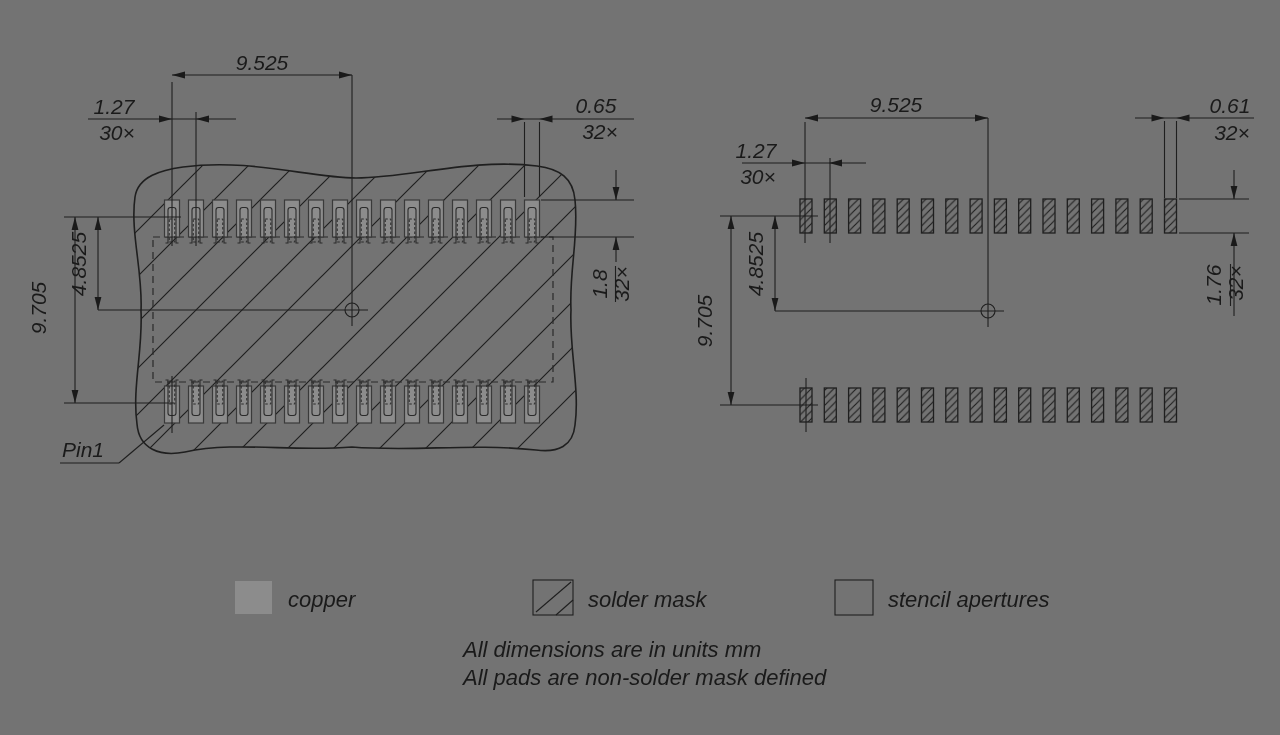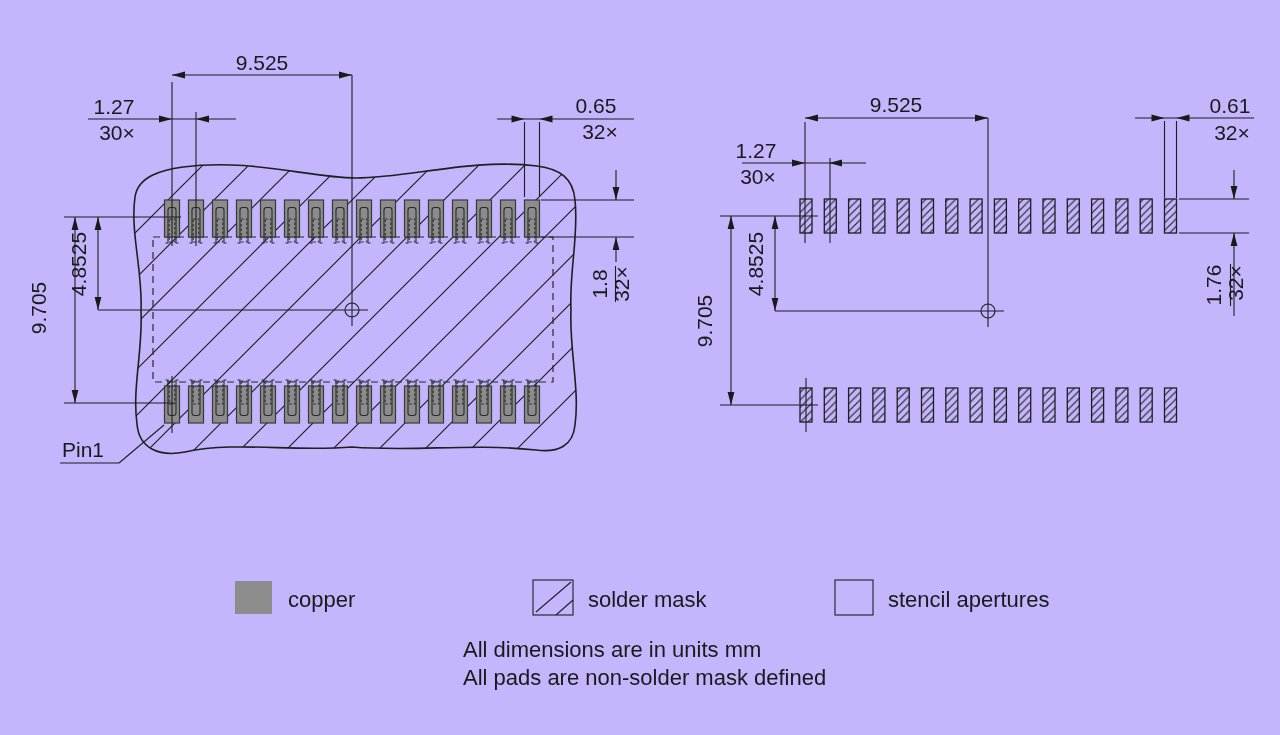--- a/index.html
+++ b/index.html
@@ -1,16 +1,16 @@
 <!DOCTYPE html>
 <html><head>
 <meta charset="utf-8">
 <style>
   html,body{margin:0;padding:0;background:#ffffff;}
-  .stage{width:1280px;height:735px;position:relative;background:#c4b5fd;}
+  .stage{width:1280px;height:735px;position:relative;background:#737373;font-style:italic;}
   svg{display:block;}
   .ln{stroke:#1f1f1f;stroke-width:1.1;fill:none;}
   .ln-bold{stroke:#1f1f1f;stroke-width:1.6;fill:none;}
   .dash-body{stroke:#2a2a2a;stroke-width:1.2;fill:none;stroke-dasharray:7 5;}
   .arrow{fill:#1a1a1a;stroke:none;}
   .dim-text{font-family:"Liberation Sans","DejaVu Sans",sans-serif;font-size:21px;fill:#1a1a1a;}
   .big-text{font-family:"Liberation Sans","DejaVu Sans",sans-serif;font-size:22px;fill:#1a1a1a;}
   .mid{text-anchor:middle;}
 </style>
 </head>

